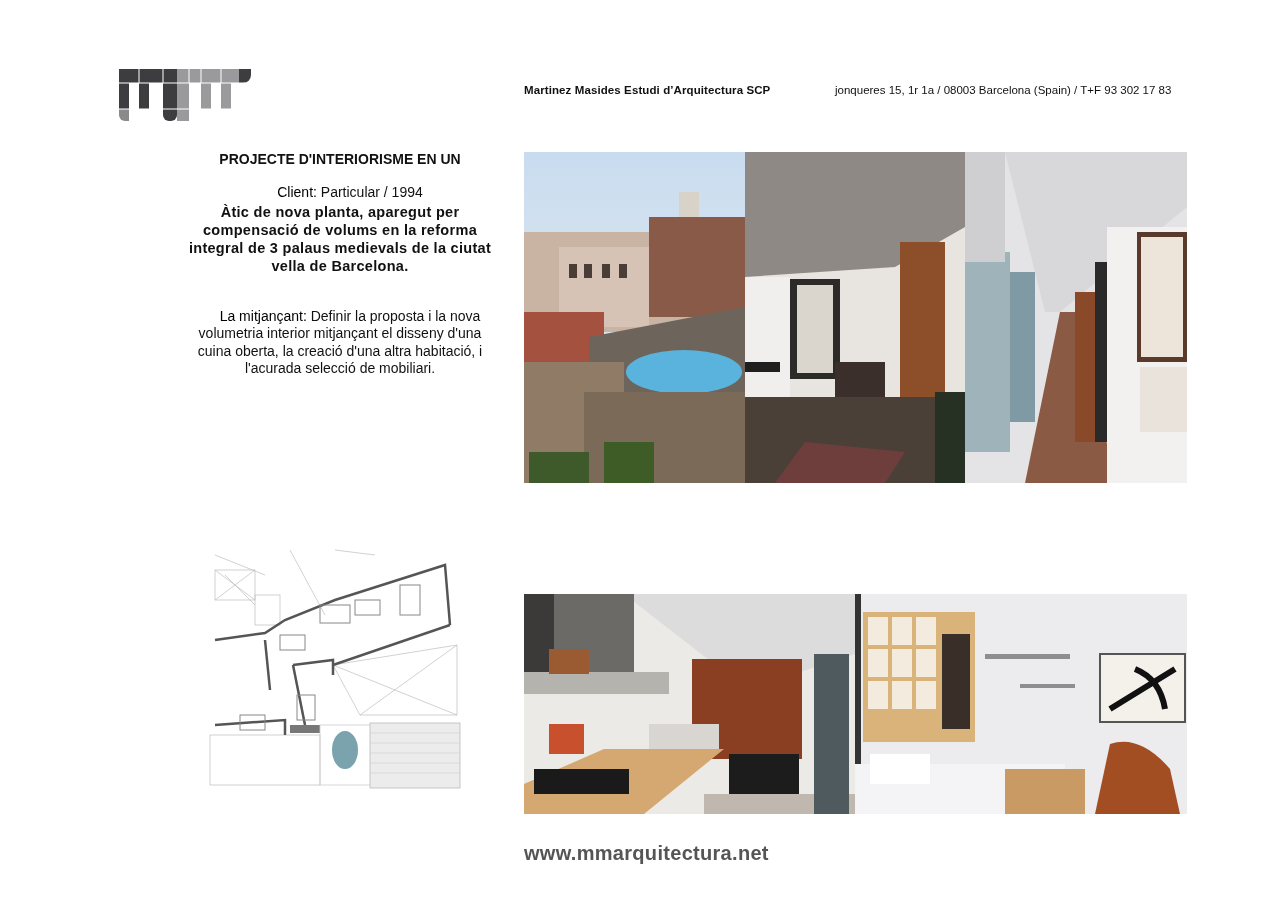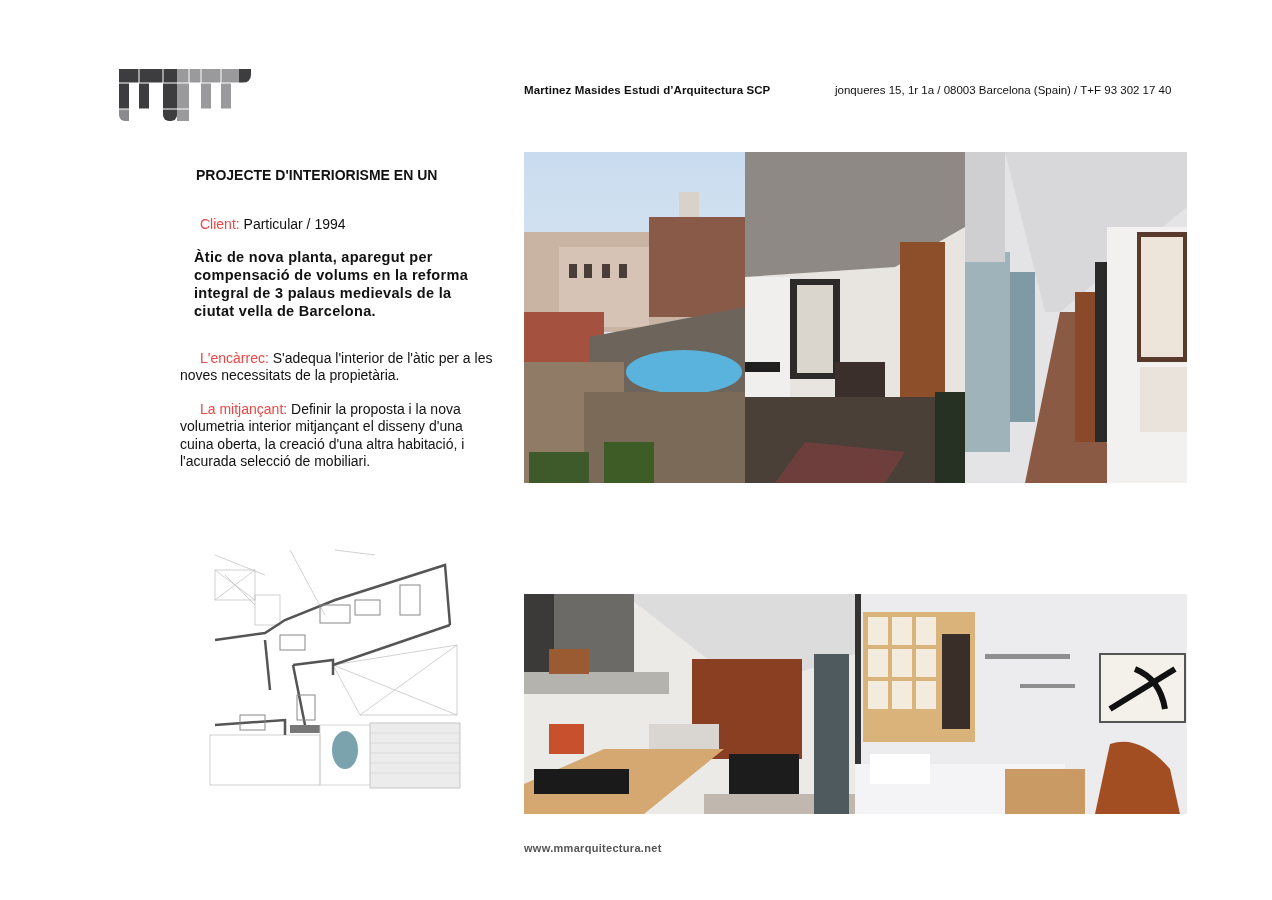--- a/index.html
+++ b/index.html
@@ -1,42 +1,42 @@
 <!DOCTYPE html>
 <html><head>
 <meta charset="utf-8">
 <style>
   html, body { margin:0; padding:0; background:#ffffff; }
   body { width:1272px; height:900px; position:relative; overflow:hidden; font-family:"Liberation Sans", sans-serif; color:#111; }
-  .abs { position:absolute; }
+  .abs { position:absolute;text-align:center; }
 
   
   .logo { left:119px; top:69px; width:134px; height:52px; }
 
   
   .firm-name { left:524px; top:84px; font-size:11.5px; font-weight:bold; letter-spacing:0.1px; white-space:nowrap; }
   .firm-address { left:835px; top:84px; font-size:11.5px; white-space:nowrap; color:#111; }
 
   
   .text-col { left:180px; top:150px; width:320px; }
-  .title { font-size:14px; font-weight:bold; line-height:18px; text-transform:uppercase; margin:16px; }
+  .title { font-size:14px; font-weight:bold; line-height:18px; text-transform:uppercase; margin:0; }
   .para { font-size:14px; line-height:17.5px; margin:0; }
-  .label { color:#ef4444;margin-left:20px; }
-  .bold-desc { font-weight:bold; font-size:14.5px; line-height:18px; letter-spacing:0.3px; margin:14px; }
+  .label { color:#000000;margin-left:20px; }
+  .bold-desc { font-weight:bold; font-size:14.5px; line-height:18px; letter-spacing:0.3px; margin:1px; }
   .gap { height:16px; }
 
   
   .photo { overflow:hidden; }
   .strip-top { left:524px; top:152px; width:663px; height:331px; display:flex; }
   .strip-bottom { left:524px; top:594px; width:663px; height:220px; display:flex; }
 
   
   .plan { left:205px; top:545px; width:260px; height:245px; }
 
-  .website { left:524px; top:842px; font-size:11px; font-weight:bold; color:#555; letter-spacing:0.3px; }
+  .website { left:524px; top:842px; font-size:20px; font-weight:bold; color:#555; letter-spacing:0.3px; }
 </style>
 </head>
 <body>
 
 <div class="abs logo">
   <svg width="134" height="52" viewBox="0 0 134 52">
 
     <g fill="#3d3d3f">
       <rect x="0" y="0" width="58" height="14"></rect>
       <rect x="0" y="14" width="10" height="26"></rect>
@@ -60,37 +60,33 @@
       <line x1="20" y1="0" x2="20" y2="14"></line>
       <line x1="44" y1="0" x2="44" y2="14"></line>
       <line x1="70" y1="0" x2="70" y2="14"></line>
       <line x1="82" y1="0" x2="82" y2="14"></line>
       <line x1="102" y1="0" x2="102" y2="14"></line>
     </g>
   </svg>
 </div>
 
 <div class="abs firm-name">Martinez Masides Estudi d’Arquitectura SCP</div>
-<div class="abs firm-address">jonqueres 15, 1r 1a / 08003 Barcelona (Spain) / T+F 93 302 17 40</div>
+<div class="abs firm-address">jonqueres 15, 1r 1a / 08003 Barcelona (Spain) / T+F 93 302 17 83</div>
 
 <div class="abs text-col">
   <p class="title">
     <span>PROJECTE D'INTERIORISME EN UN</span><br>
   </p>
   <div class="gap"></div>
   <p class="para">
     <span class="label">Client:</span>
     <span>Particular / 1994</span>
   </p>
   <p class="bold-desc">Àtic de nova planta, aparegut per compensació de volums en la reforma integral de 3 palaus medievals de la ciutat vella de Barcelona.</p>
   <div class="gap"></div>
-  <p class="para">
-    <span class="label">L'encàrrec:</span>
-    <span>S'adequa l'interior de l'àtic per a les noves necessitats de la propietària.</span>
-  </p>
   <div class="gap"></div>
   <p class="para">
     <span class="label">La mitjançant:</span>
     <span>Definir la proposta i la nova volumetria interior mitjançant el disseny d'una cuina oberta, la creació d'una altra habitació, i l'acurada selecció de mobiliari.</span>
   </p>
 </div>
 
 <div class="abs strip-top">
 
   <div class="photo" style="width:221px;height:331px;">

